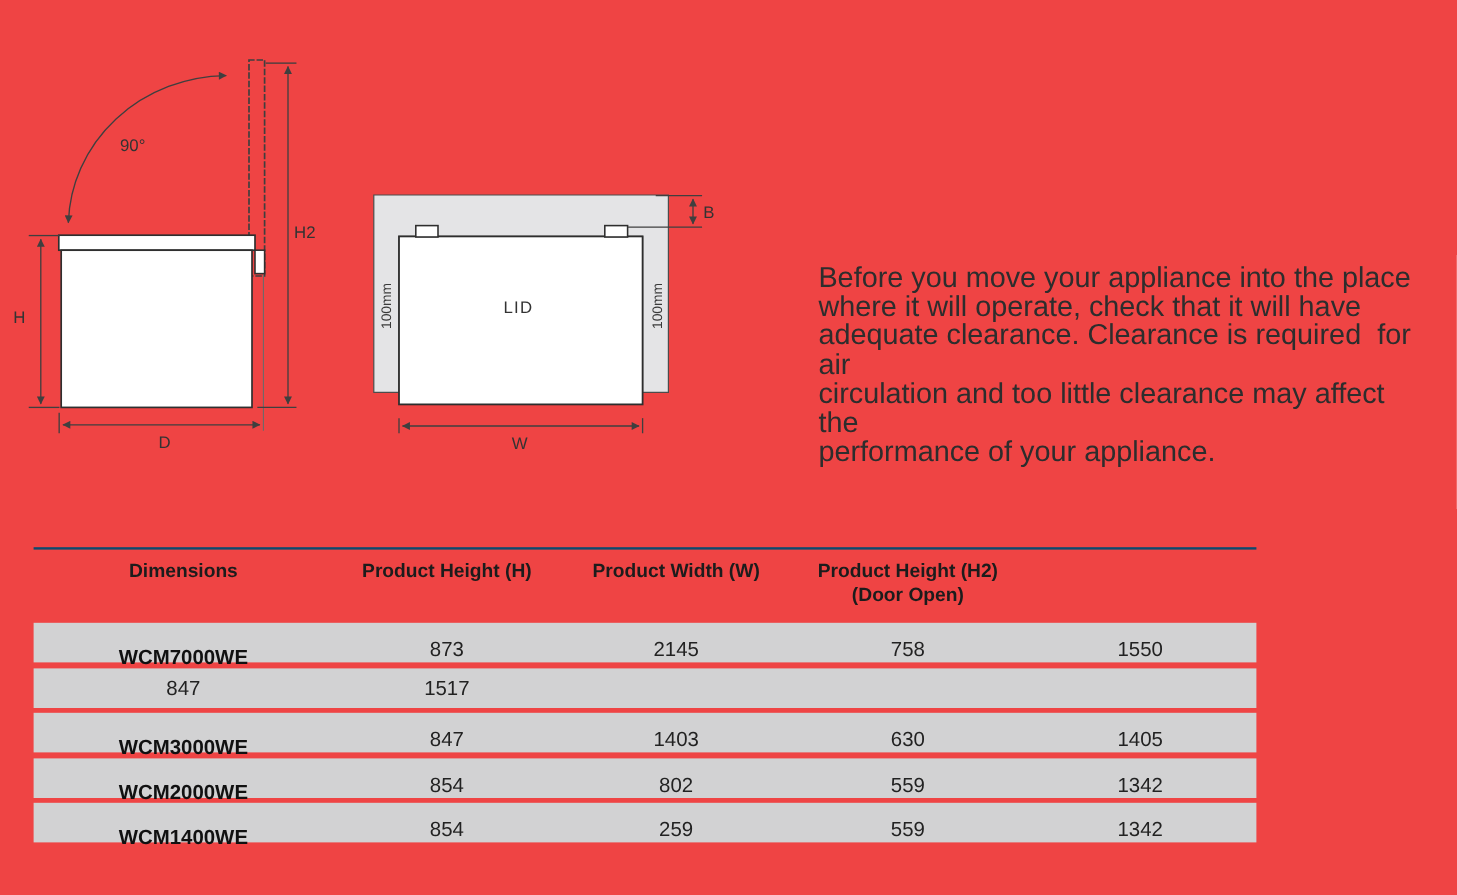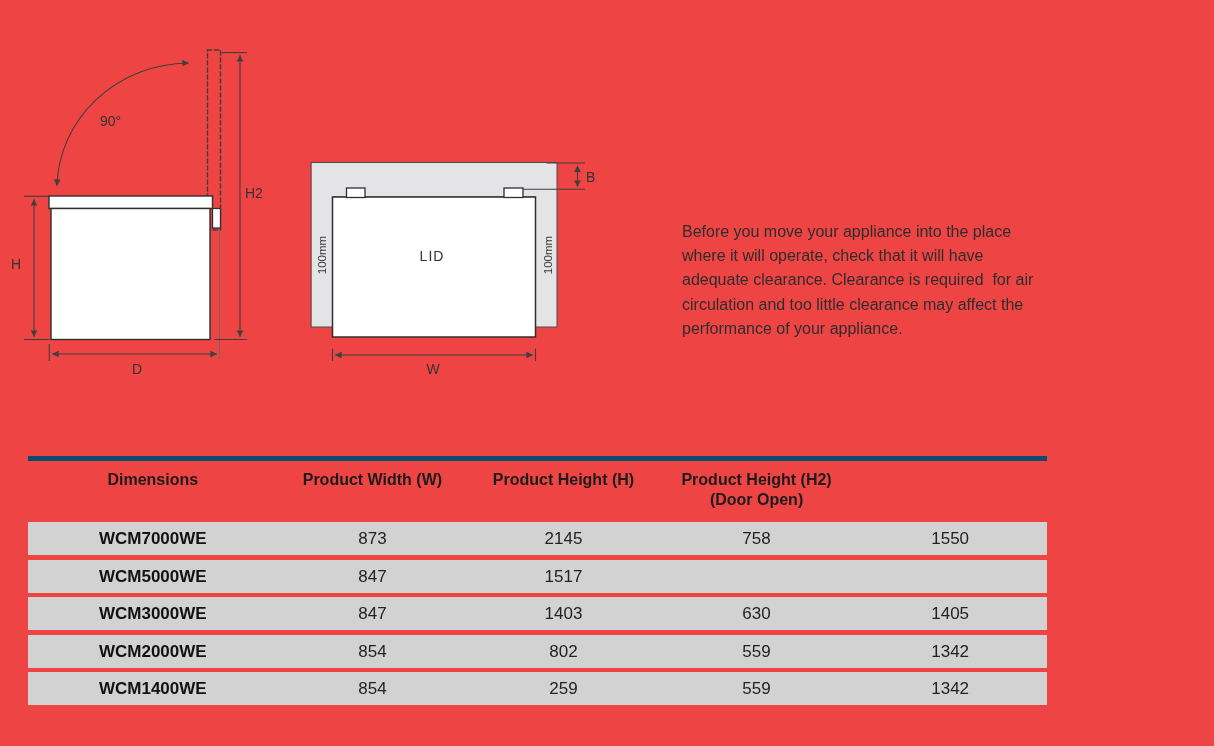--- a/index.html
+++ b/index.html
@@ -12,42 +12,42 @@
   .diagrams{position:absolute;left:0;top:0;}
   .dim-label{fill:#333333;font-size:14px;font-family:"Liberation Sans",sans-serif;}
   .small-label{fill:#3a3a3a;font-size:11.5px;font-family:"Liberation Sans",sans-serif;}
   
   .airspace-title{
     position:absolute;left:682px;top:167px;width:480px;
     font-size:18px;font-weight:bold;color:#151515;letter-spacing:.2px;
   }
   .airspace-body{
     position:absolute;left:682px;top:220px;width:500px;
-    font-size:16px;line-height:24.2px;color:#2d2d2d;white-space:pre-wrap;
+    font-size:24px;line-height:24.2px;color:#2d2d2d;white-space:pre-wrap;
   }
   
   .dim-table{
     position:absolute;left:28px;top:456px;width:1019px;
-    border-top:5px solid #0c4a6e;
+    border-top:2px solid #0c4a6e;
   }
   .thead,.trow{
     display:grid;grid-template-columns:24.5% 18.6% 18.9% 19% 19%;
   }
   .thead{padding-top:9px;height:52px;}
   .th{
     font-size:16px;font-weight:bold;color:#1c1c1c;text-align:center;
     line-height:20px;white-space:pre-line;
   }
   .trow{
     background:#d2d2d3;height:33px;margin-bottom:4.5px;align-items:center;
   }
   .cell{
     font-size:17px;color:#222222;text-align:center;line-height:33px;
   }
-  .cell.model{font-weight:bold;color:#111111;}
+  .cell.model{font-weight:bold;color:#111111;margin-top:12px;}
 </style>
 </head>
 <body>
 
 <div class="page">
 
   <svg class="diagrams" width="660" height="410" viewBox="0 0 660 410">
     <defs>
       <marker id="arr" viewBox="0 0 10 10" refX="8.5" refY="5" markerWidth="7.5" markerHeight="6" orient="auto-start-reverse">
         <path d="M0 0 L10 5 L0 10 Z" fill="#3f3f3f"></path>
@@ -118,35 +118,34 @@
 
   <div class="airspace-body">Before you move your appliance into the place
 where it will operate, check that it will have
 adequate clearance. Clearance is required  for air
 circulation and too little clearance may affect the
 performance of your appliance.</div>
 
   <div class="dim-table">
     <div class="thead">
       <div class="th">Dimensions</div>
+      <div class="th">Product Height (H)</div>
       <div class="th">Product Width (W)</div>
-      <div class="th">Product Height (H)</div>
       <div class="th">Product Height (H2)
 (Door Open)</div>
     </div>
 
     <div class="trow">
       <div class="cell model">WCM7000WE</div>
       <div class="cell">873</div>
       <div class="cell">2145</div>
       <div class="cell">758</div>
       <div class="cell">1550</div>
     </div>
     <div class="trow">
-      <div class="cell model">WCM5000WE</div>
       <div class="cell">847</div>
       <div class="cell">1517</div>
     </div>
     <div class="trow">
       <div class="cell model">WCM3000WE</div>
       <div class="cell">847</div>
       <div class="cell">1403</div>
       <div class="cell">630</div>
       <div class="cell">1405</div>
     </div>

